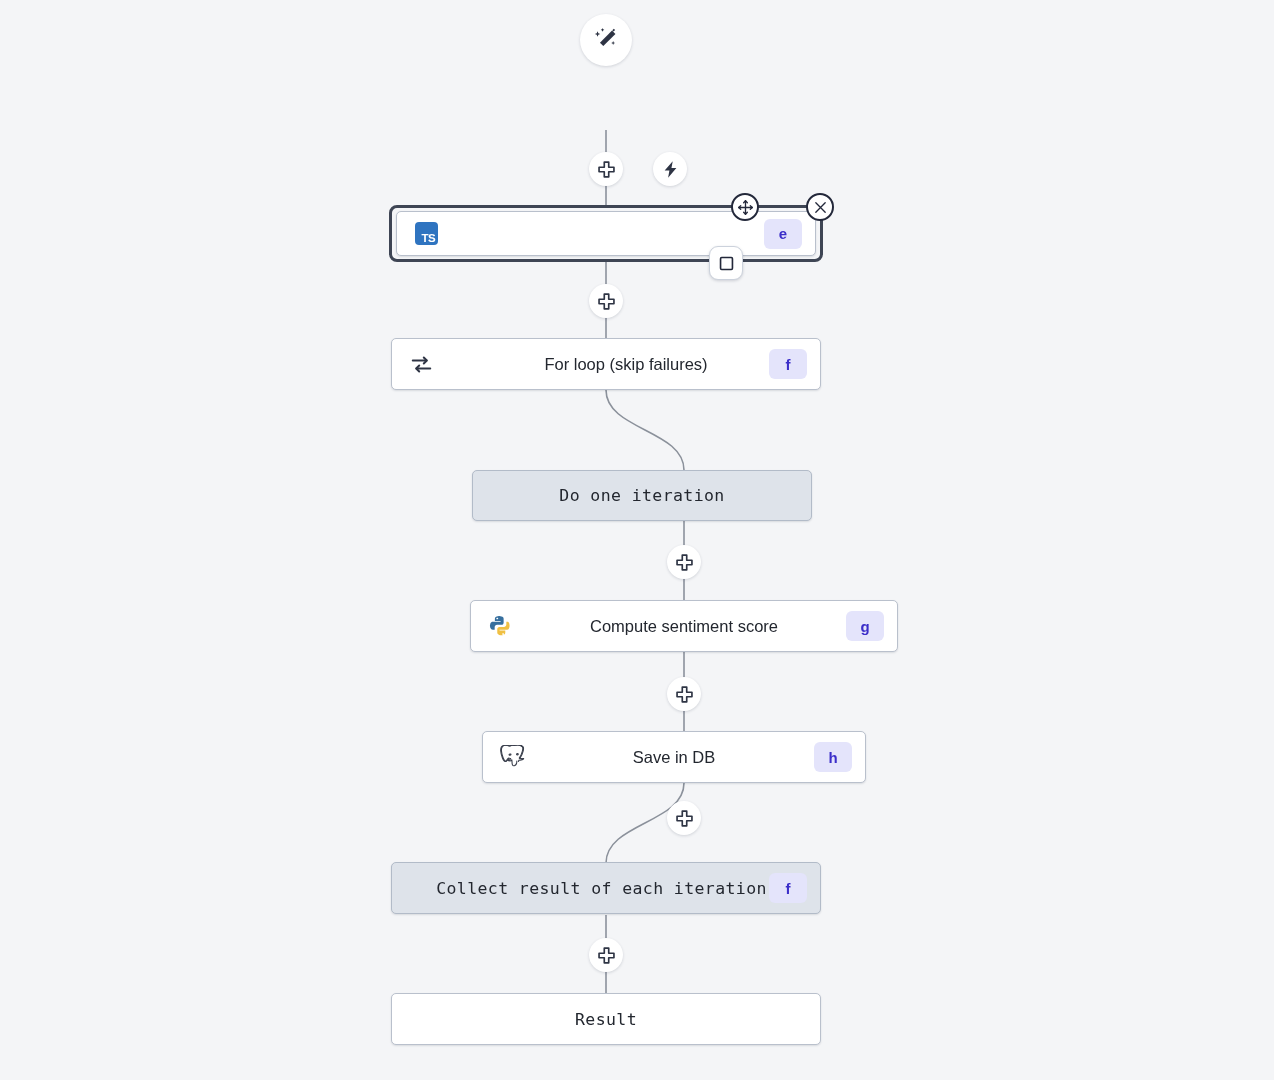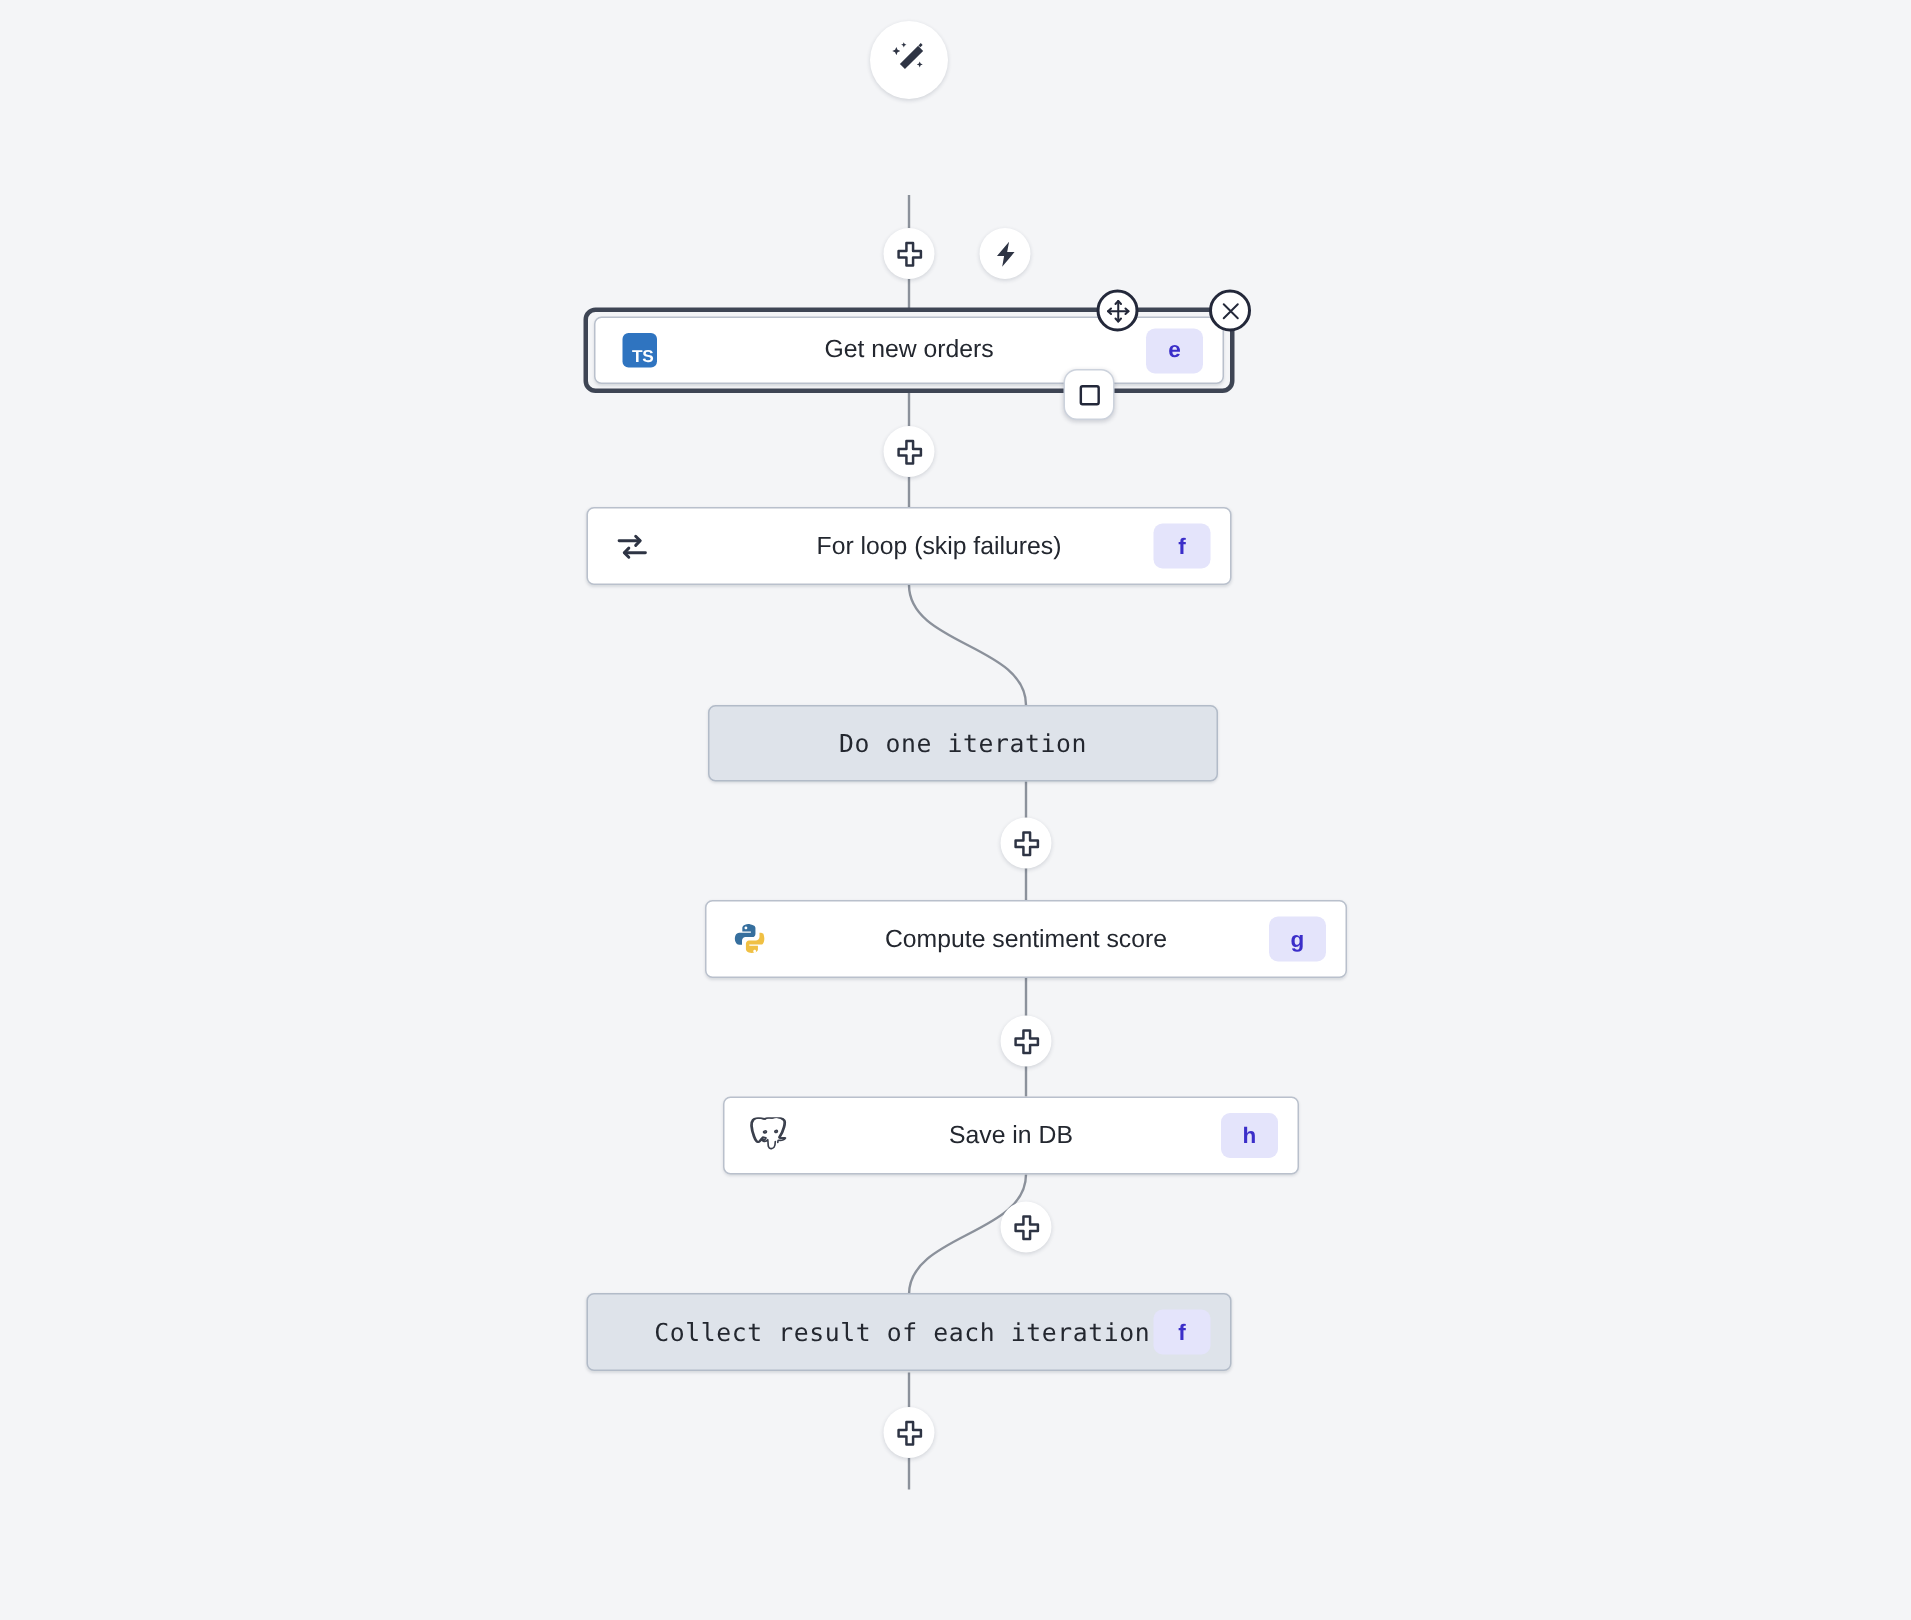--- a/index.html
+++ b/index.html
@@ -213,21 +213,20 @@
       <path d="M14.8 1.5L4.6 13.4h6.0L9.0 22.5 19.4 10.2h-6.2z" fill="#2e3444"></path>
     </svg>
   </div>
 
   <div class="selection-frame" style="left:389px; top:205px; width:434px; height:57px;"></div>
 
   <div class="node plain" style="left:396px; top:211px; width:420px; height:45px;">
     <span class="node-icon">
       <span class="ts-icon">TS</span>
     </span>
-    <span class="node-label sans">Get new orders</span>
     <span class="badge">e</span>
   </div>
 
   <div class="circle-btn" style="left:731px; top:193px; width:28px; height:28px;">
     <svg width="17" height="17" viewBox="0 0 24 24">
       <g stroke="#23283a" stroke-width="1.9" fill="none" stroke-linecap="round" stroke-linejoin="round">
         <path d="M12 2.4v19.2M2.4 12h19.2"></path>
         <path d="M12 2.4l-2.6 2.8M12 2.4l2.6 2.8"></path>
         <path d="M12 21.6l-2.6-2.8M12 21.6l2.6-2.8"></path>
         <path d="M2.4 12l2.8-2.6M2.4 12l2.8 2.6"></path>
@@ -321,14 +320,17 @@
     <span class="node-label mono" style="padding-left:35px; padding-right:44px;">Collect result of each iteration</span>
     <span class="badge flat">f</span>
   </div>
 
   <div class="chip" style="left:589px; top:938px;">
     <svg width="19" height="19" viewBox="0 0 24 24">
       <path d="M9.2 2.6h5.6v6.6h6.6v5.6h-6.6v6.6H9.2v-6.6H2.6V9.2h6.6z" fill="#ffffff" stroke="#2e3444" stroke-width="2.1" stroke-linejoin="round"></path>
     </svg>
   </div>
 
+  <div class="node plain" style="left:391px; top:993px; width:430px; height:52px;">
+    <span class="node-label mono">Result</span>
+  </div>
 
 </div>
 
 </body></html>

